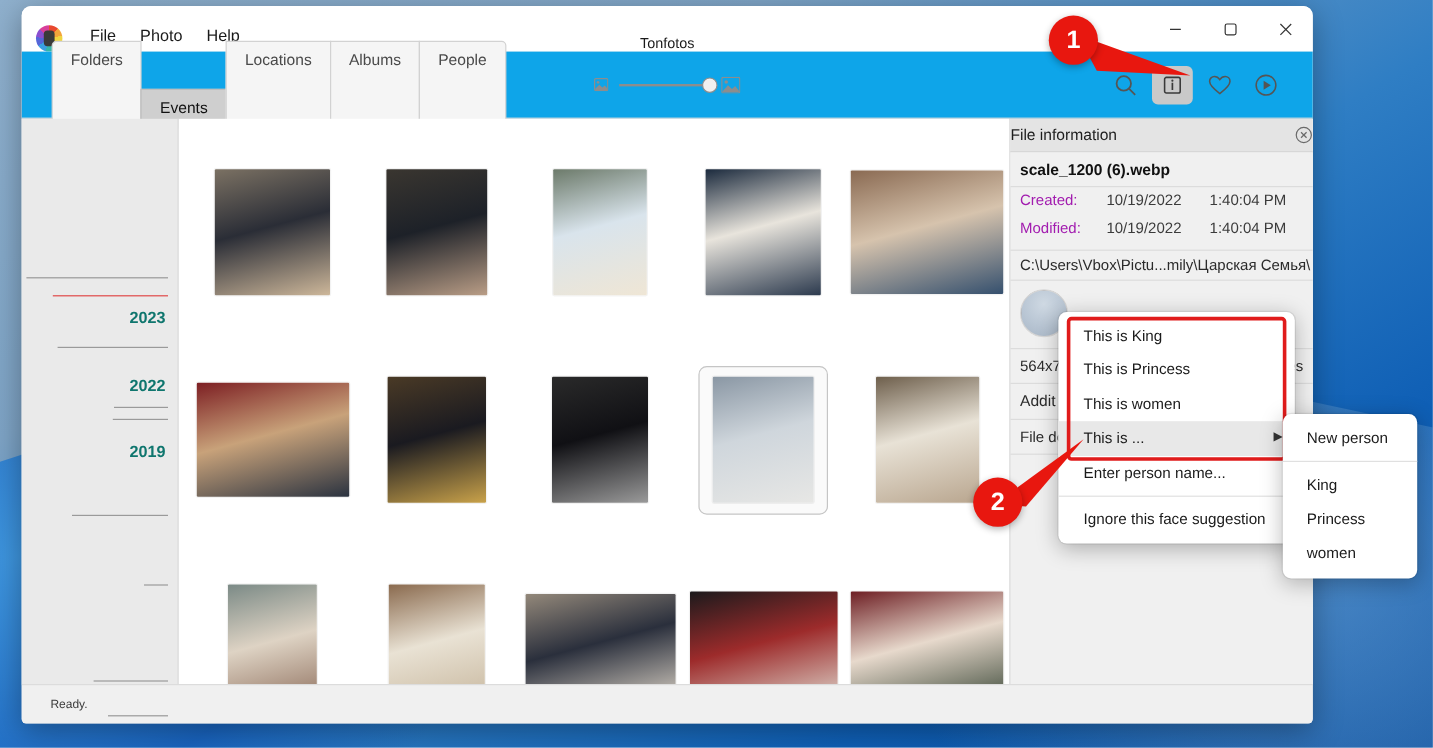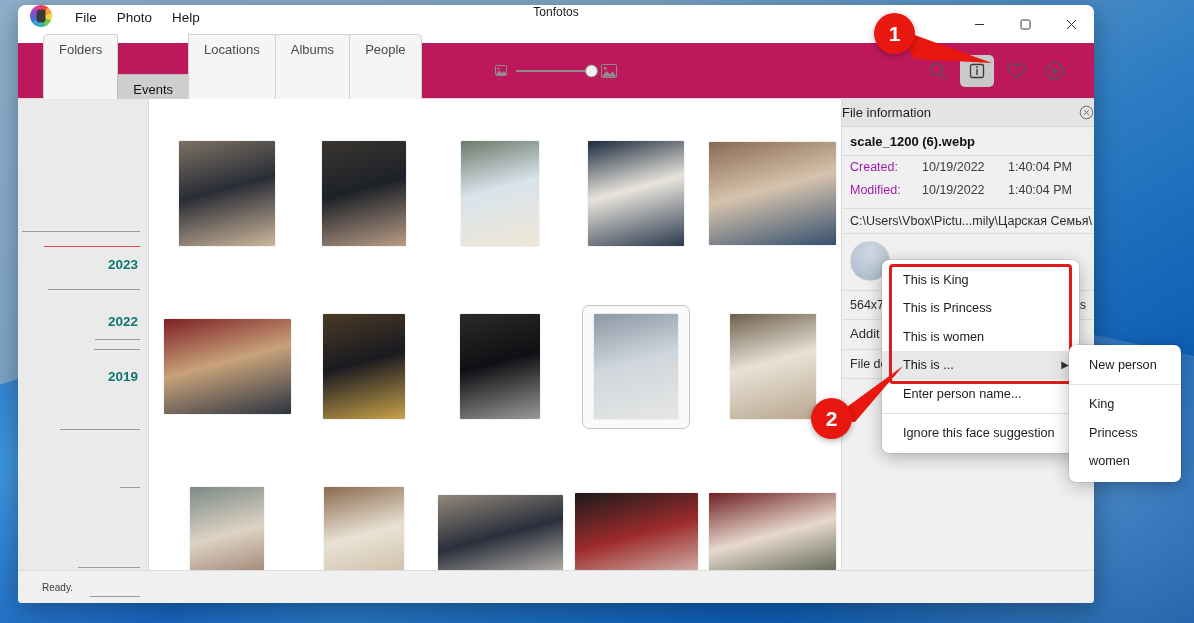--- a/index.html
+++ b/index.html
@@ -37,21 +37,21 @@
     background: #f0f0f0;
     border-radius: 8px 8px 4px 4px;
     box-shadow: 0 6px 26px rgba(0,0,0,.33);
     overflow: hidden;
     display: flex; flex-direction: column;
   }
 
   
   .titlebar {
     height: 38px; background: #ffffff;
-    display: flex; align-items: flex-start;
+    display: flex; align-items: flex-end;
     position: relative; flex: none;
   }
   .app-logo {
     width: 22px; height: 22px; margin-left: 12px; border-radius: 50%;
     background:
       conic-gradient(#e8482f 0deg 40deg, #f2a43a 40deg 78deg, #efd540 78deg 115deg,
         #7cc44a 115deg 155deg, #35b6a8 155deg 195deg, #3aa0e0 195deg 235deg,
         #5566d8 235deg 275deg, #8a4fd0 275deg 315deg, #d8409a 315deg 360deg);
     position: relative; flex: none;
   }
@@ -72,21 +72,21 @@
   }
   .win-controls { margin-left: auto; display: flex; height: 100%; }
   .win-btn {
     width: 46px; height: 100%; display: flex; align-items: center; justify-content: center;
     cursor: default;
   }
   .win-btn svg { display: block; }
 
   
   .toolbar {
-    height: 56px; background: #be185d; position: relative;
+    height: 56px; background: #0ea5e9; position: relative;
     display: flex; align-items: center; flex: none;
     border-bottom: 1px solid #dcdcdc;
   }
   .tabs { display: flex; margin-left: 25px; }
   .tab {
     font-size: 13px; color: #4a4a4a; padding: 6px 15px;
     border: 1px solid #d2d2d2; background: #f5f5f5;
     margin-right: -1px; cursor: default; line-height: 1.45;
   }
   .tab:first-child { border-radius: 4px 0 0 4px; }

